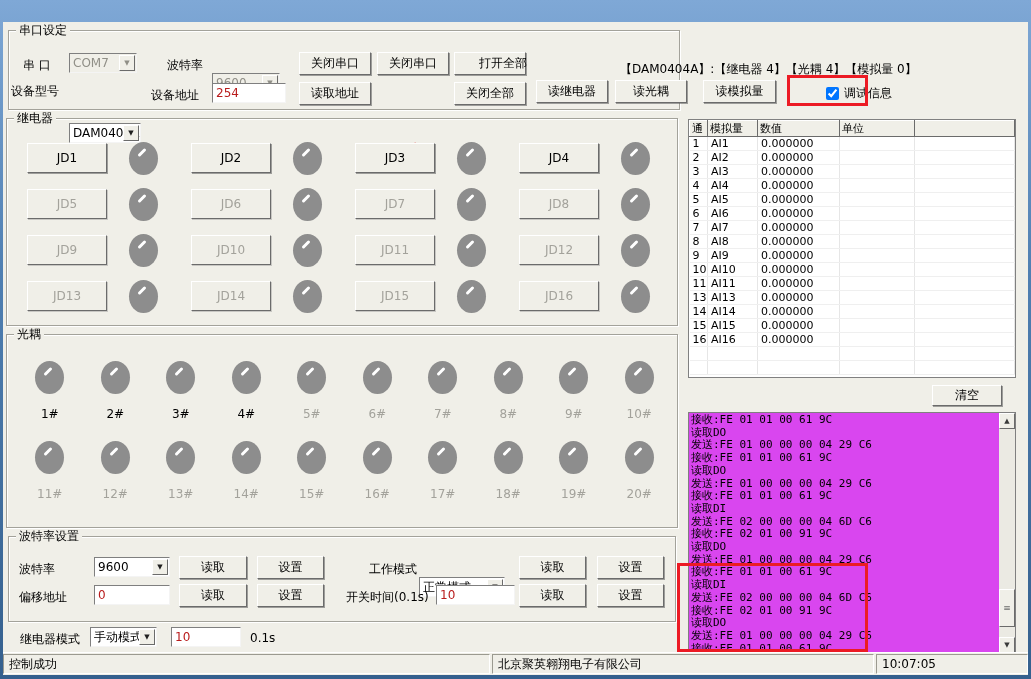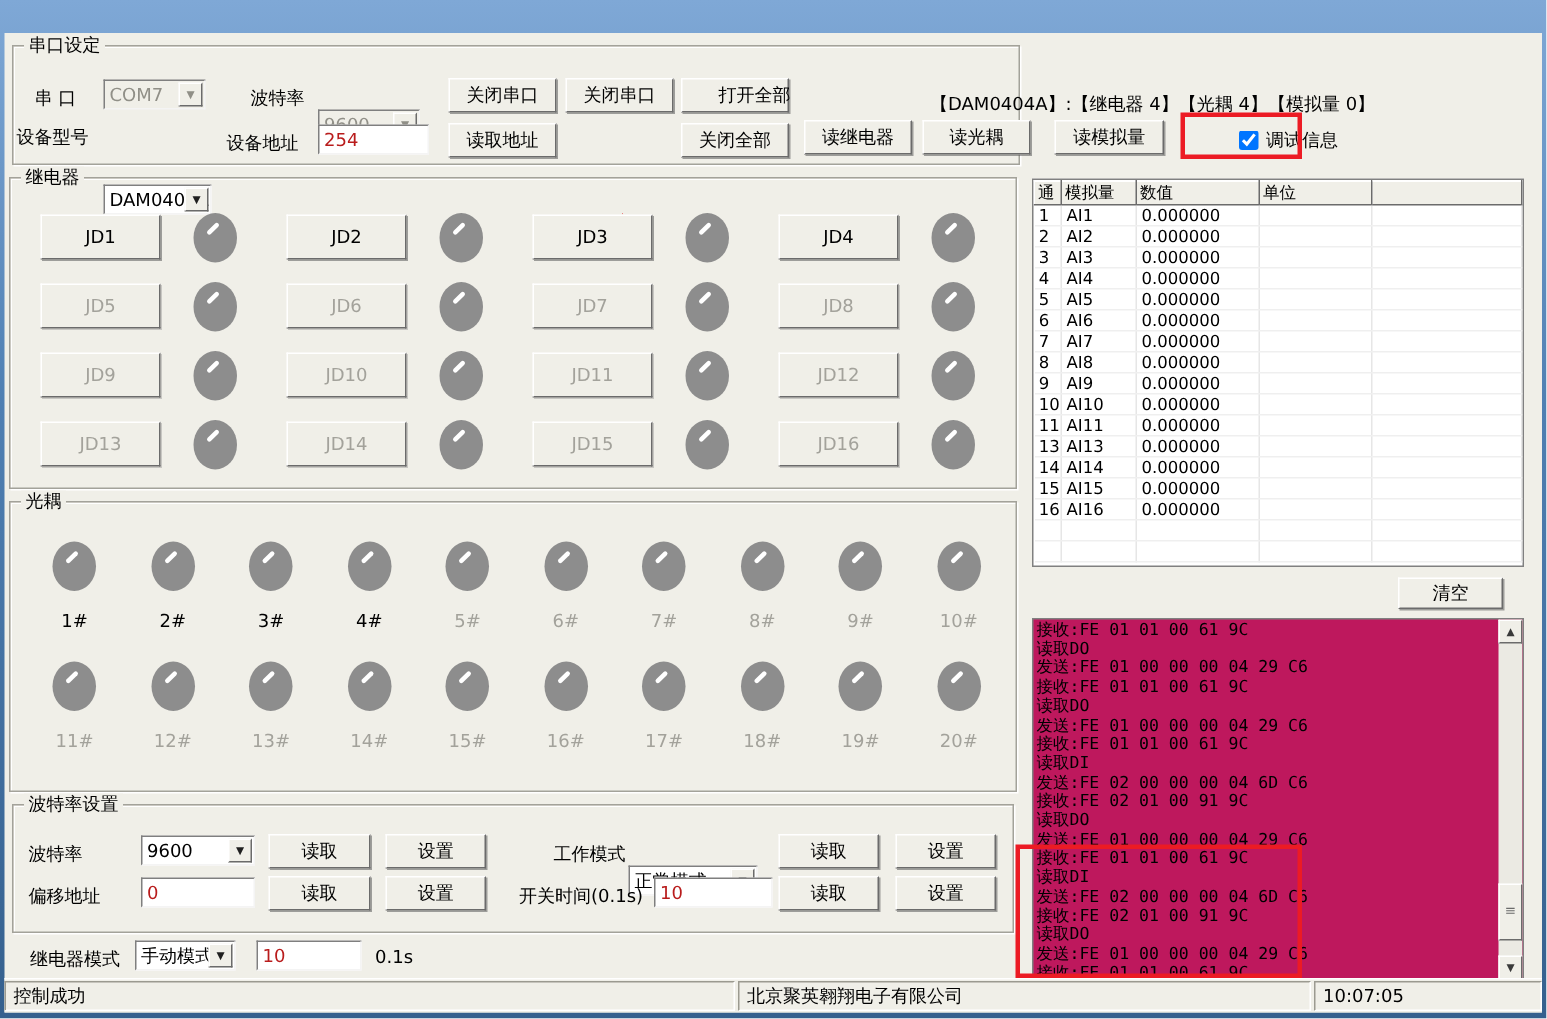--- a/index.html
+++ b/index.html
@@ -46,21 +46,21 @@
   .opto-item{display:flex;flex-direction:column;align-items:center;}
   .opto-label{margin-top:13px;font-size:12px;}
   .opto-label.dim{color:#A3A29B;}
   .table-wrap{position:absolute;left:685px;top:97px;width:328px;height:259px;background:#fff;
     border:1px solid #808080;box-sizing:border-box;overflow:hidden;}
   table.an{border-collapse:collapse;table-layout:fixed;width:100%;}
   table.an th{height:15px;font-weight:400;font-size:11px;text-align:left;padding:0 2px;background:#F0EFE8;
     border:1px solid;border-color:#fff #6B6B6B #6B6B6B #fff;white-space:nowrap;overflow:hidden;}
   table.an td{height:13px;line-height:13px;font-size:11px;padding:0 3px;border-right:1px solid #E6E6E6;
     border-bottom:1px solid #EFEFEF;white-space:nowrap;overflow:hidden;}
-  .log-wrap{position:absolute;left:685px;top:390px;width:328px;height:242px;background:#be185d;
+  .log-wrap{position:absolute;left:685px;top:390px;width:328px;height:242px;background:#d946ef;
     border:1px solid #808080;box-sizing:border-box;overflow:hidden;}
   .log-text{position:absolute;left:2px;top:1px;right:17px;bottom:0;overflow:hidden;
     font-family:"DejaVu Sans Mono",monospace;font-size:11px;line-height:12.7px;white-space:nowrap;}
   .sb{position:absolute;right:0;top:0;bottom:0;width:16px;background:#EBEAE3;}
   .sb-btn{position:absolute;left:0;width:16px;height:16px;background:#F0EFE8;border:1px solid;
     border-color:#fff #6B6B6B #6B6B6B #fff;display:flex;align-items:center;justify-content:center;
     font-size:7px;color:#3A3A3A;box-sizing:border-box;cursor:pointer;}
   .sb-thumb{position:absolute;left:0;width:16px;top:176px;height:38px;background:#F0EFE8;border:1px solid;
     border-color:#fff #6B6B6B #6B6B6B #fff;box-sizing:border-box;display:flex;align-items:center;justify-content:center;
     font-size:9px;color:#6B6B6B;cursor:grab;}

